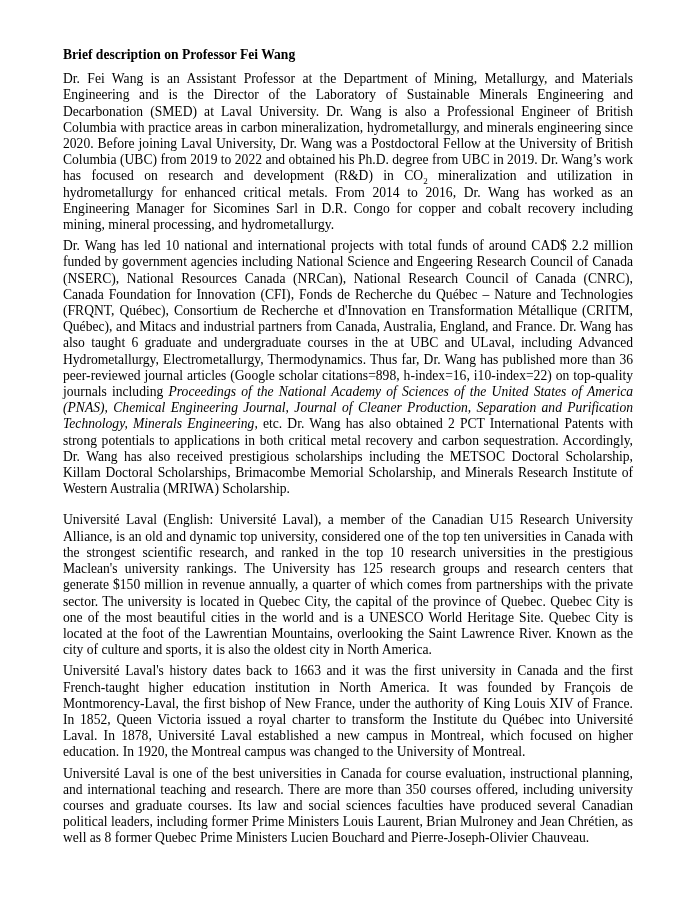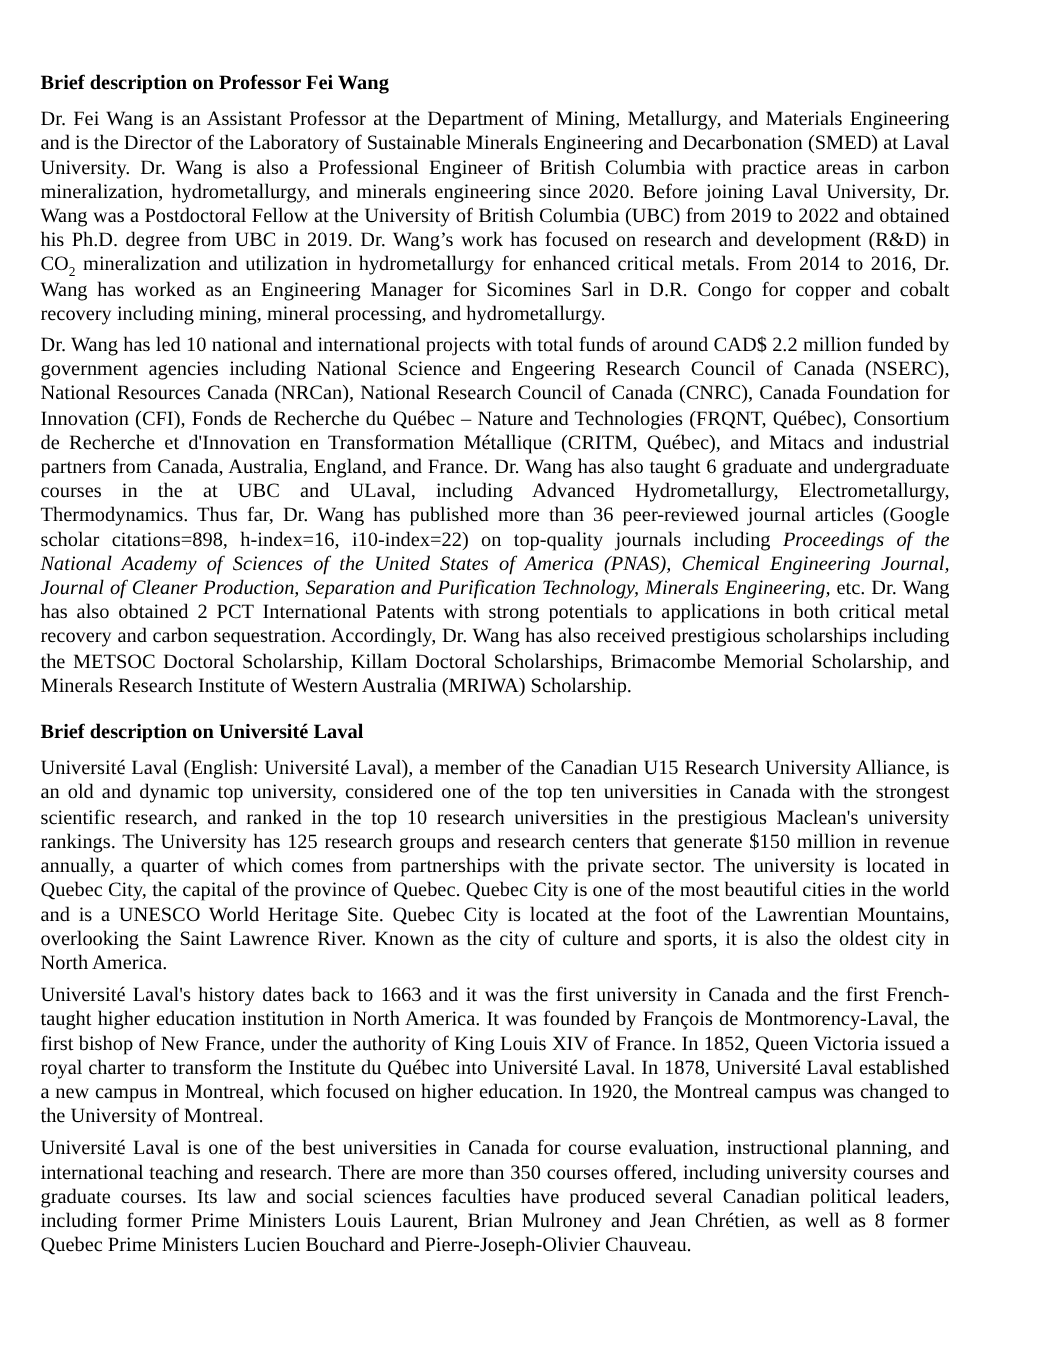--- a/index.html
+++ b/index.html
@@ -4,21 +4,21 @@
 <style>
   html, body {
     margin: 0;
     padding: 0;
     background: #ffffff;
   }
   .page {
     width: 696px;
     height: 900px;
     box-sizing: border-box;
-    padding: 47px 63px 0 27px;
+    padding: 47px 63px 0 63px;
     background: #ffffff;
     color: #000000;
     font-family: "Liberation Serif", "DejaVu Serif", serif;
     font-size: 13.6px;
     line-height: 16.2px;
     overflow: hidden;
   }
   .section-heading {
     font-size: 13.6px;
     font-weight: bold;
@@ -49,21 +49,20 @@
 
   <section class="doc-section">
     <h2 class="section-heading">Brief description on Professor Fei Wang</h2>
 
     <p class="para"><span>Dr. Fei Wang is an Assistant Professor at the Department of Mining, Metallurgy, and Materials Engineering and is the Director of the Laboratory of Sustainable Minerals Engineering and Decarbonation (SMED) at Laval University. Dr. Wang is also a Professional Engineer of British Columbia with practice areas in carbon mineralization, hydrometallurgy, and minerals engineering since 2020. Before joining Laval University, Dr. Wang was a Postdoctoral Fellow at the University of British Columbia (UBC) from 2019 to 2022 and obtained his Ph.D. degree from UBC in 2019. Dr. Wang’s work has focused on research and development (R&amp;D) in CO</span><sub class="subscript">2</sub><span> mineralization and utilization in hydrometallurgy for enhanced critical metals. From 2014 to 2016, Dr. Wang has worked as an Engineering Manager for Sicomines Sarl in D.R. Congo for copper and cobalt recovery including mining, mineral processing, and hydrometallurgy.</span></p>
 
     <p class="para"><span>Dr. Wang has led 10 national and international projects with total funds of around CAD$ 2.2 million funded by government agencies including National Science and Engeering Research Council of Canada (NSERC), National Resources Canada (NRCan), National Research Council of Canada (CNRC), Canada Foundation for Innovation (CFI), Fonds de Recherche du Québec – Nature and Technologies (FRQNT, Québec), Consortium de Recherche et d'Innovation en Transformation Métallique (CRITM, Québec), and Mitacs and industrial partners from Canada, Australia, England, and France. Dr. Wang has also taught 6 graduate and undergraduate courses in the at UBC and ULaval, including Advanced Hydrometallurgy, Electrometallurgy, Thermodynamics. Thus far, Dr. Wang has published more than 36 peer-reviewed journal articles (Google scholar citations=898, h-index=16, i10-index=22) on top-quality journals including </span><em class="journal-names">Proceedings of the National Academy of Sciences of the United States of America (PNAS), Chemical Engineering Journal, Journal of Cleaner Production, Separation and Purification Technology, Minerals Engineering,</em><span> etc. Dr. Wang has also obtained 2 PCT International Patents with strong potentials to applications in both critical metal recovery and carbon sequestration. Accordingly, Dr. Wang has also received prestigious scholarships including the METSOC Doctoral Scholarship, Killam Doctoral Scholarships, Brimacombe Memorial Scholarship, and Minerals Research Institute of Western Australia (MRIWA) Scholarship.</span></p>
   </section>
 
   <section class="doc-section">
-    <h2 class="section-heading">Brief description on Université Laval</h2>
 
     <p class="para"><span>Université Laval (English: Université Laval), a member of the Canadian U15 Research University Alliance, is an old and dynamic top university, considered one of the top ten universities in Canada with the strongest scientific research, and ranked in the top 10 research universities in the prestigious Maclean's university rankings. The University has 125 research groups and research centers that generate $150 million in revenue annually, a quarter of which comes from partnerships with the private sector. The university is located in Quebec City, the capital of the province of Quebec. Quebec City is one of the most beautiful cities in the world and is a UNESCO World Heritage Site. Quebec City is located at the foot of the Lawrentian Mountains, overlooking the Saint Lawrence River. Known as the city of culture and sports, it is also the oldest city in North America.</span></p>
 
     <p class="para"><span>Université Laval's history dates back to 1663 and it was the first university in Canada and the first French-taught higher education institution in North America. It was founded by François de Montmorency-Laval, the first bishop of New France, under the authority of King Louis XIV of France. In 1852, Queen Victoria issued a royal charter to transform the Institute du Québec into Université Laval. In 1878, Université Laval established a new campus in Montreal, which focused on higher education. In 1920, the Montreal campus was changed to the University of Montreal.</span></p>
 
     <p class="para"><span>Université Laval is one of the best universities in Canada for course evaluation, instructional planning, and international teaching and research. There are more than 350 courses offered, including university courses and graduate courses. Its law and social sciences faculties have produced several Canadian political leaders, including former Prime Ministers Louis Laurent, Brian Mulroney and Jean Chrétien, as well as 8 former Quebec Prime Ministers Lucien Bouchard and Pierre-Joseph-Olivier Chauveau.</span></p>
   </section>
 
 </div>
 

